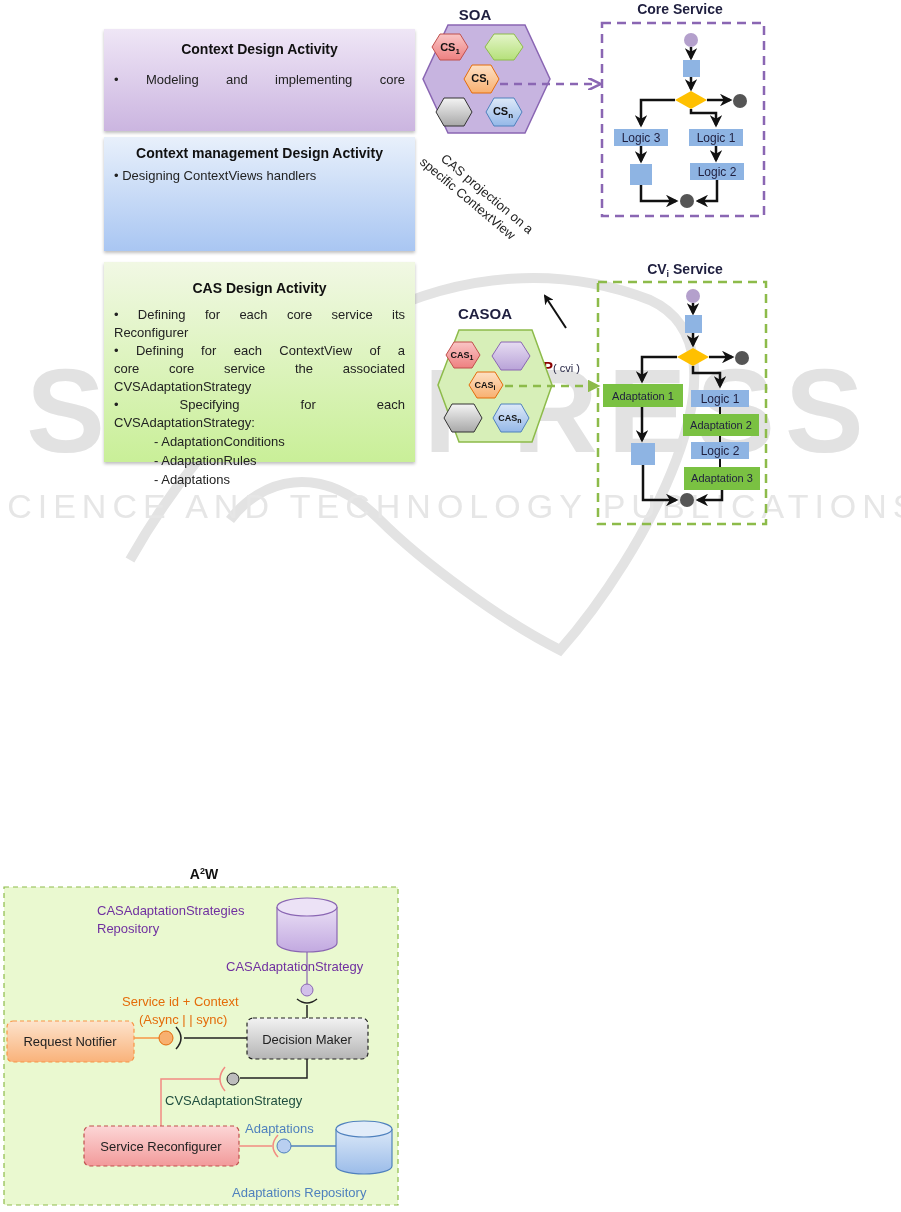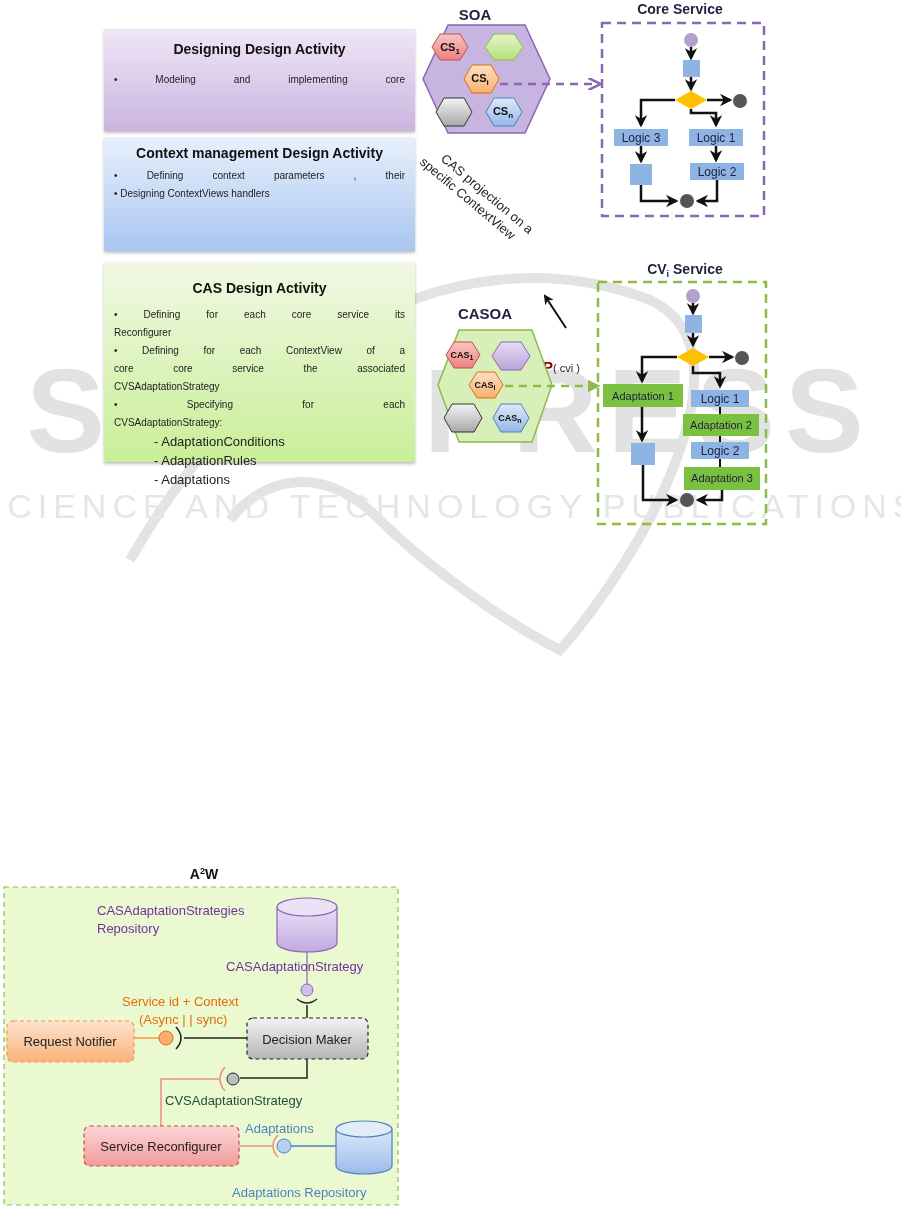--- a/index.html
+++ b/index.html
@@ -5,47 +5,46 @@
   html, body { margin:0; padding:0; background:#ffffff; }
   body { width:901px; height:1212px; position:relative; overflow:hidden;
          font-family:"Liberation Sans", "DejaVu Sans", sans-serif; color:#111; }
   .abs { position:absolute; }
   svg text { font-family:"Liberation Sans", "DejaVu Sans", sans-serif; }
 
   
   .act { position:absolute; left:104px; width:311px; box-sizing:border-box;
          padding:8px 10px 6px 10px; box-shadow:0 2px 3px rgba(0,0,0,0.25); }
   .act h3 { margin:0; text-align:center; font-size:14px; font-weight:bold; color:#111; }
-  .act .line { font-size:10px; line-height:18px; text-align:justify; text-align-last:justify; color:#222; }
+  .act .line { font-size:13px; line-height:18px; text-align:justify; text-align-last:justify; color:#222; }
   .act .line.last { text-align-last:left; }
   .act .sub { font-size:13px; line-height:19px; padding-left:40px; color:#222; }
   #act-business { top:29px; height:102px;
      background:linear-gradient(#efe6f6, #cbb5e0); }
   #act-context { top:137px; height:114px;
      background:linear-gradient(#e8f0fb, #a9c6f2); }
   #act-cas { top:262px; height:200px;
      background:linear-gradient(#f1f8e4, #c9ef98); }
 </style>
 </head>
 <body>
 
 <svg class="abs" style="left:0;top:0" width="901" height="700">
   <path d="M130,560 C260,330 470,230 650,300 C760,350 640,560 560,650 C500,620 420,560 380,520 C320,460 260,480 230,520" fill="none" stroke="#e3e3e3" stroke-width="10"></path>
   <text x="450" y="452" text-anchor="middle" font-size="118" font-weight="bold" fill="#e2e2e2" letter-spacing="10">SCITEPRESS</text>
   <text x="450" y="518" text-anchor="middle" font-size="34" fill="#e6e6e6" letter-spacing="6">SCIENCE AND TECHNOLOGY PUBLICATIONS</text>
 </svg>
 
 <div class="act" id="act-business">
-  <h3 style="margin-top:4px;margin-bottom:14px">Designing Design Activity</h3>
+  <h3 style="margin-top:4px;margin-bottom:14px">Context Design Activity</h3>
   <div class="line">• Modeling and implementing core</div>
 </div>
 
 <div class="act" id="act-context">
   <h3 style="margin-bottom:6px">Context management Design Activity</h3>
-  <div class="line">• Defining context parameters , their</div>
   <div class="line last">• Designing ContextViews handlers</div>
 </div>
 
 <div class="act" id="act-cas">
   <h3 style="margin-top:10px;margin-bottom:10px">CAS Design Activity</h3>
   <div class="line">• Defining for each core service its</div>
   <div class="line last">Reconfigurer</div>
   <div class="line">• Defining for each ContextView of a</div>
   <div class="line">core core service the associated</div>
   <div class="line last">CVSAdaptationStrategy</div>

